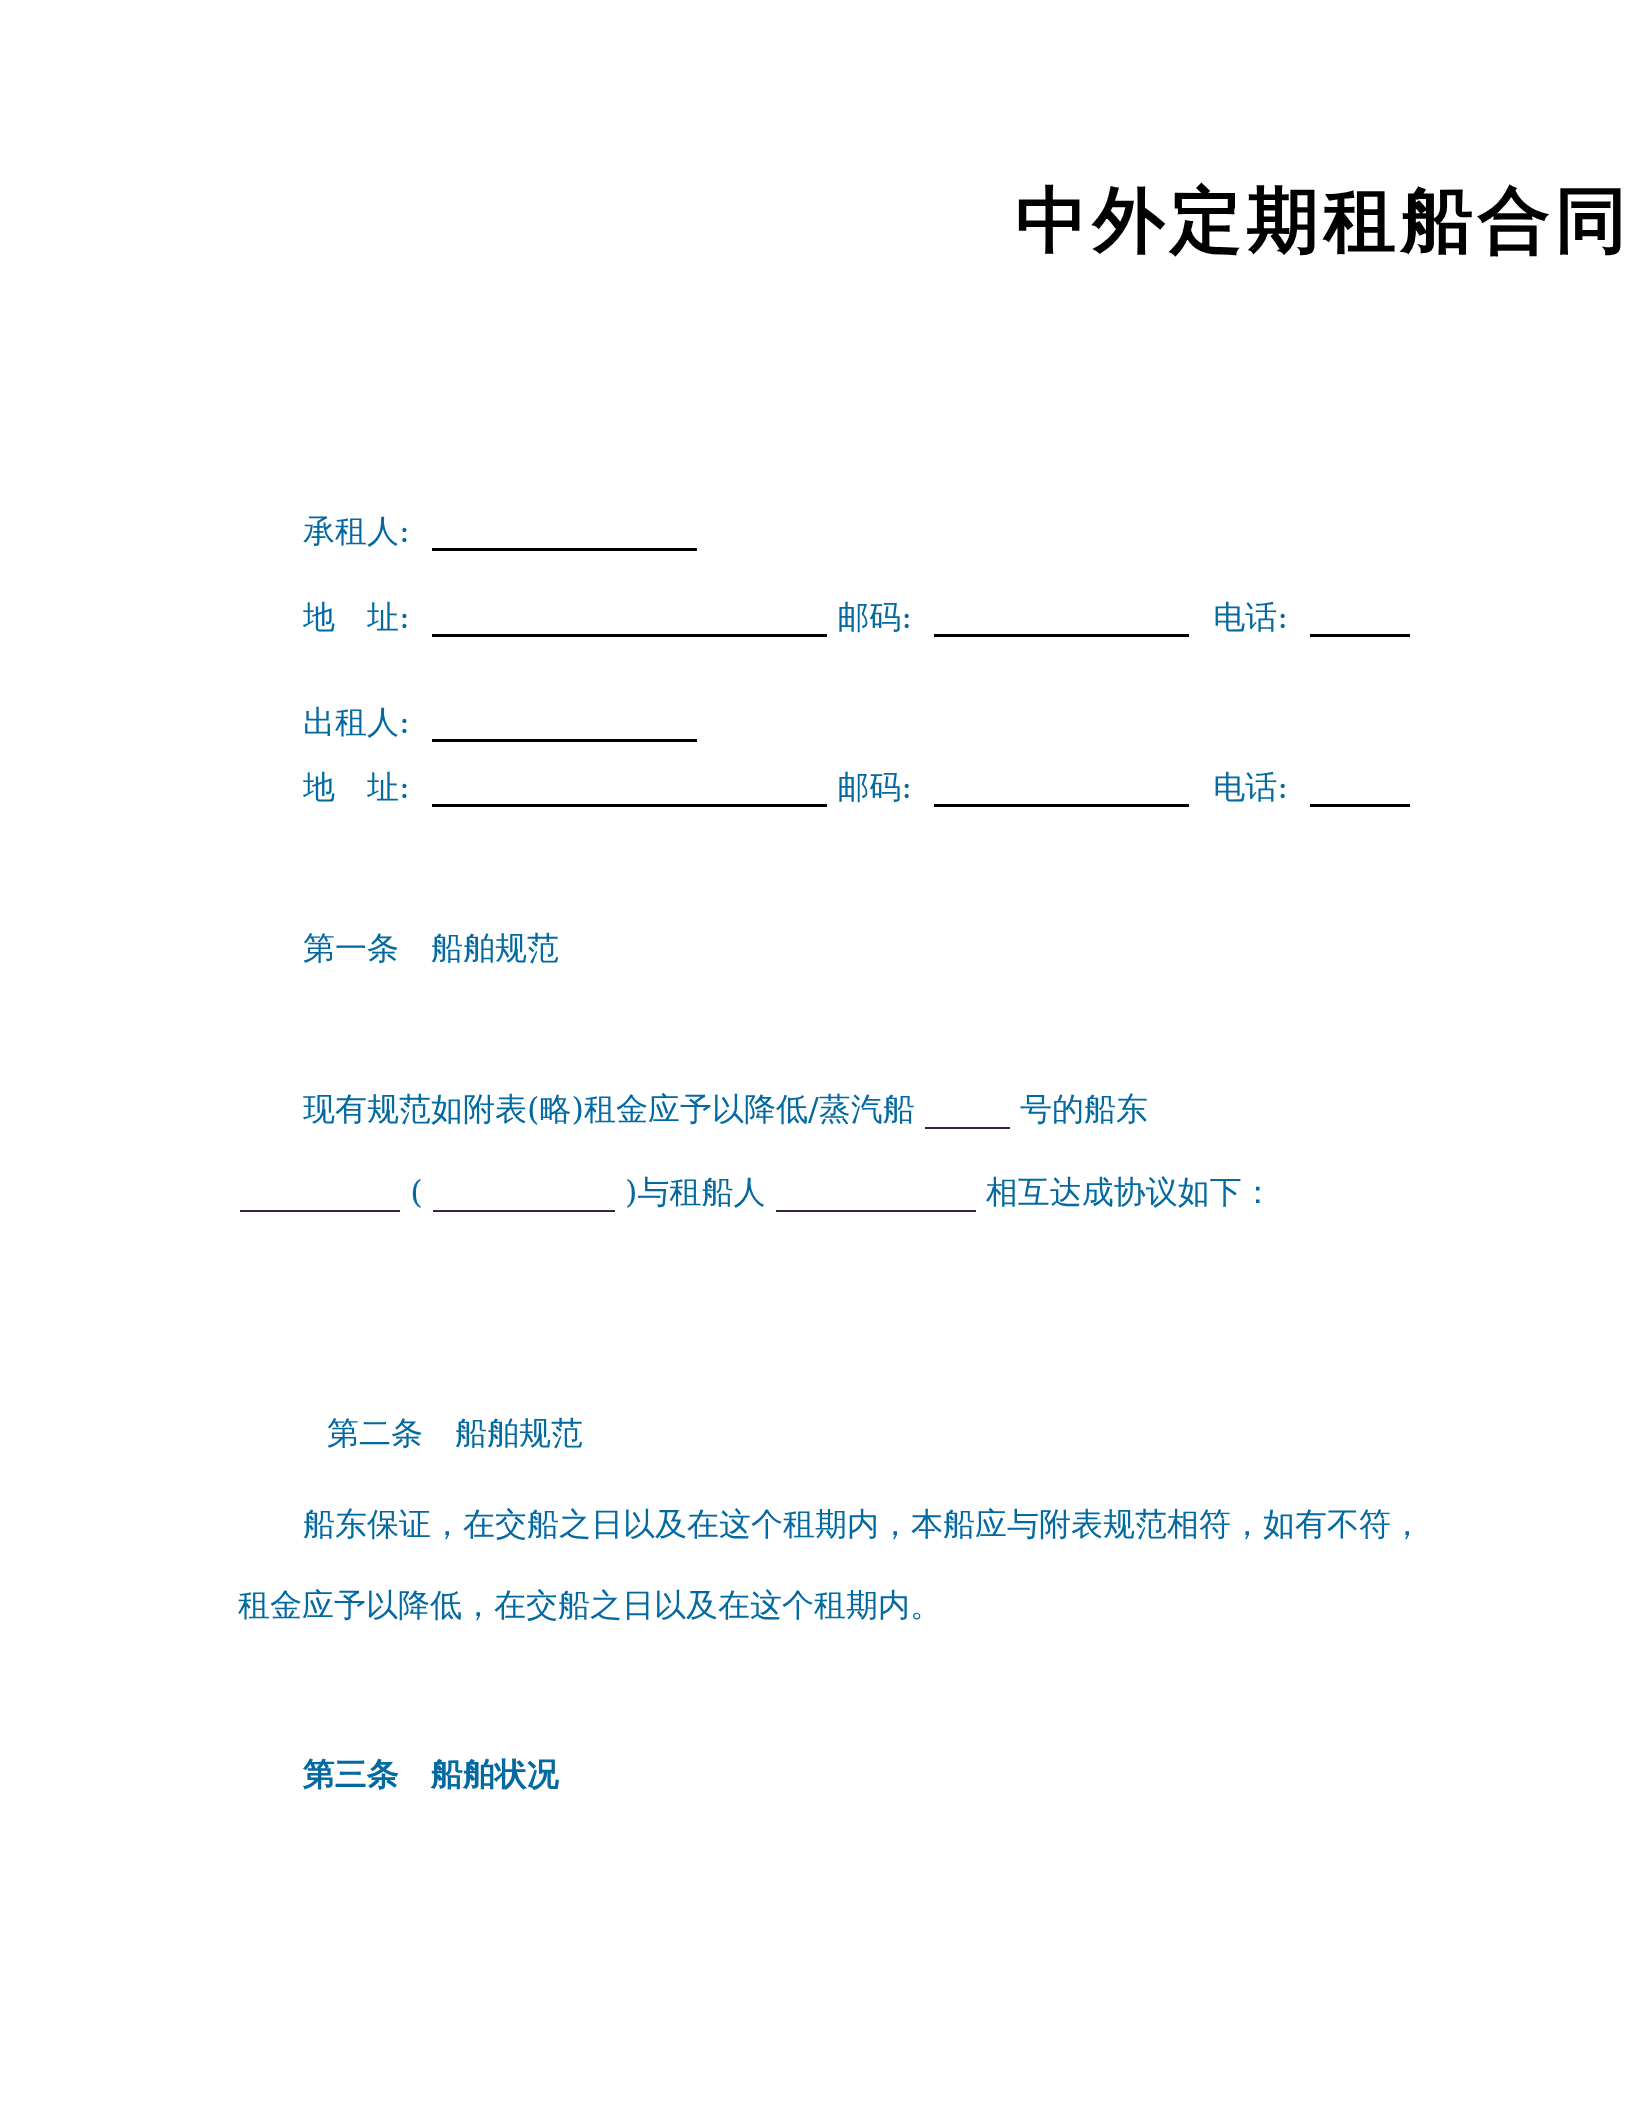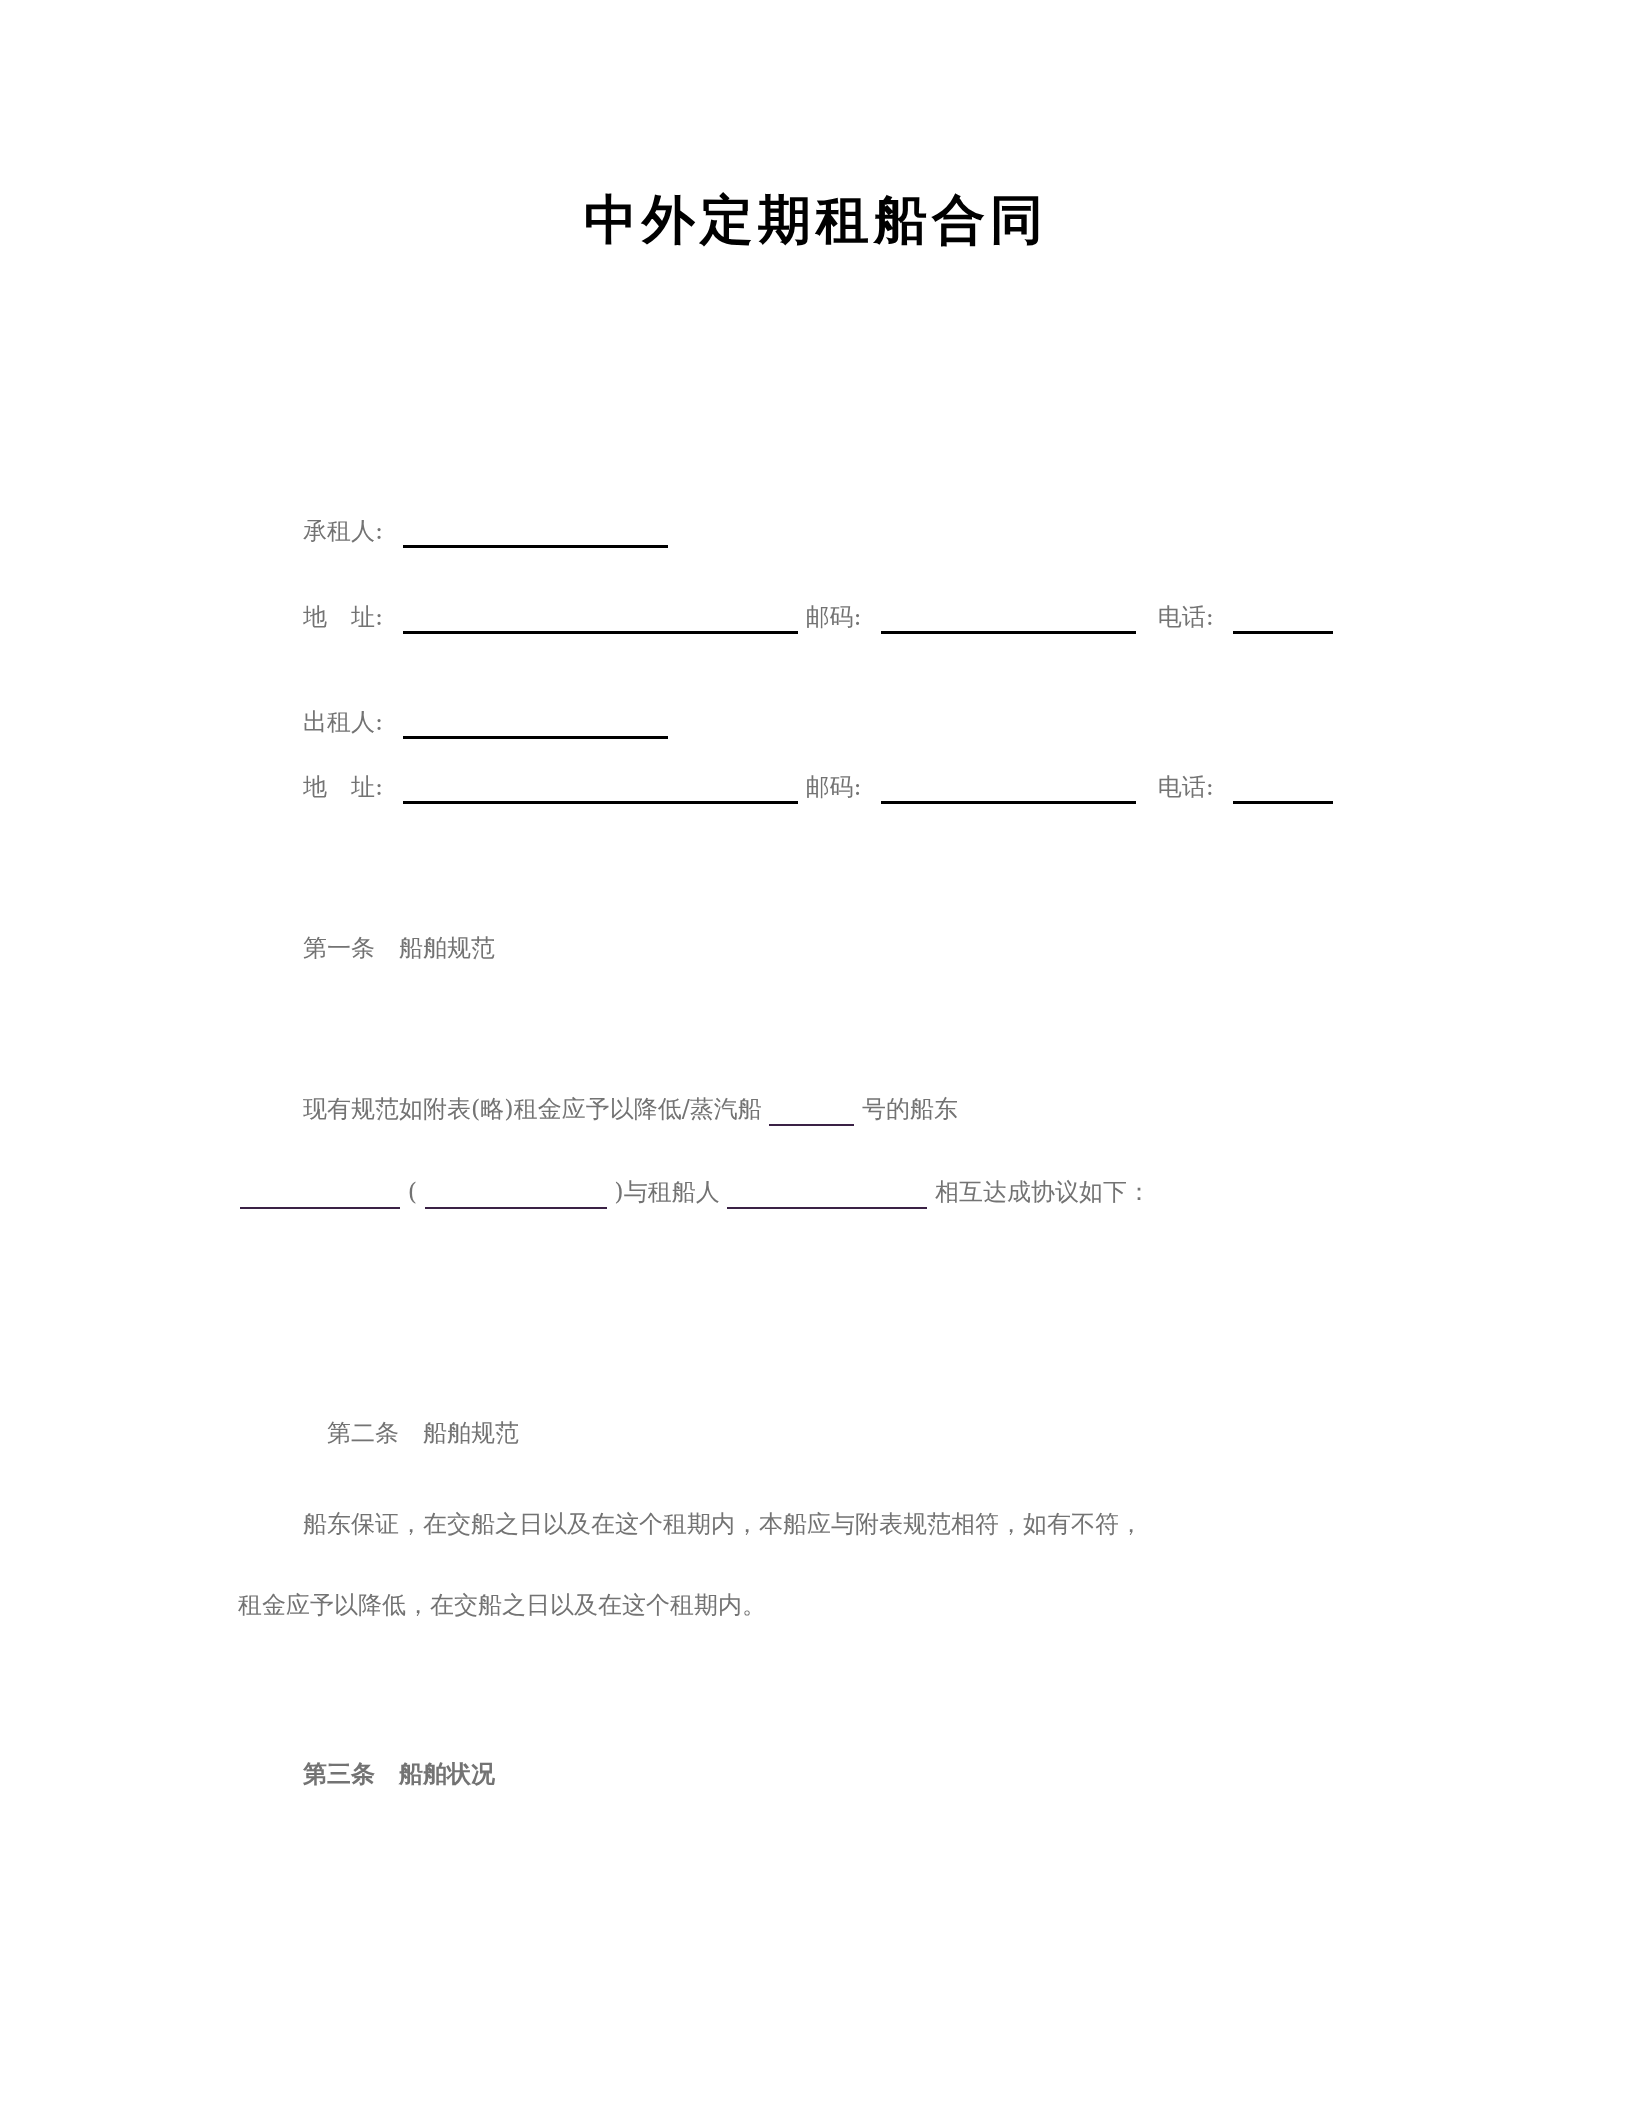--- a/index.html
+++ b/index.html
@@ -14,34 +14,34 @@
     background: #ffffff;
     color: #000000;
     font-family: "DejaVu Serif", "Liberation Serif", serif;
     overflow: hidden;
   }
   .doc-title {
     position: absolute;
     top: 176px;
     left: 0;
     width: 100%;
-    text-align: center;
+    text-align: right;
     font-family: "DejaVu Sans", "Liberation Sans", sans-serif;
     font-weight: bold;
-    font-size: 53px;
+    font-size: 72px;
     line-height: 88px;
     letter-spacing: 5px;
     white-space: nowrap;
   }
   .line {
     position: absolute;
     white-space: nowrap;
-    font-size: 24px;
+    font-size: 32px;
     line-height: 46px;
-    color: #737373;
+    color: #0369a1;
   }
   .blank {
     display: inline-block;
     height: 34px;
     border-bottom: 3px solid #000000;
     vertical-align: -9px;
   }
   .blank.thin {
     border-bottom-width: 2px;
     border-bottom-color: #3a2145;

